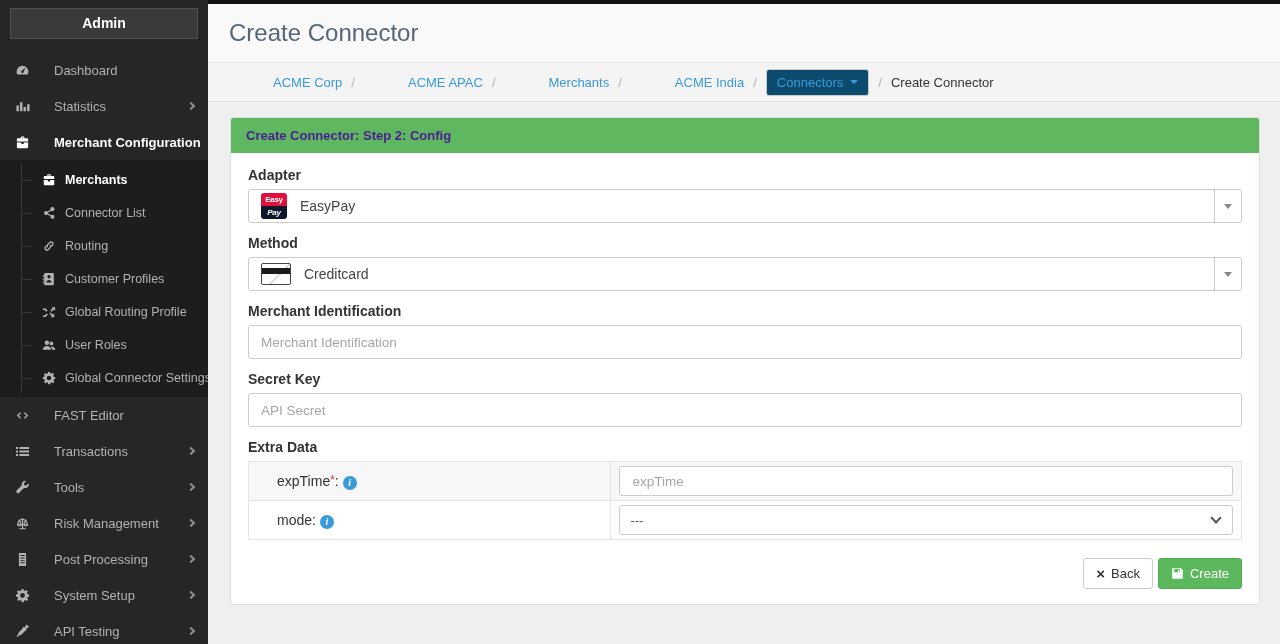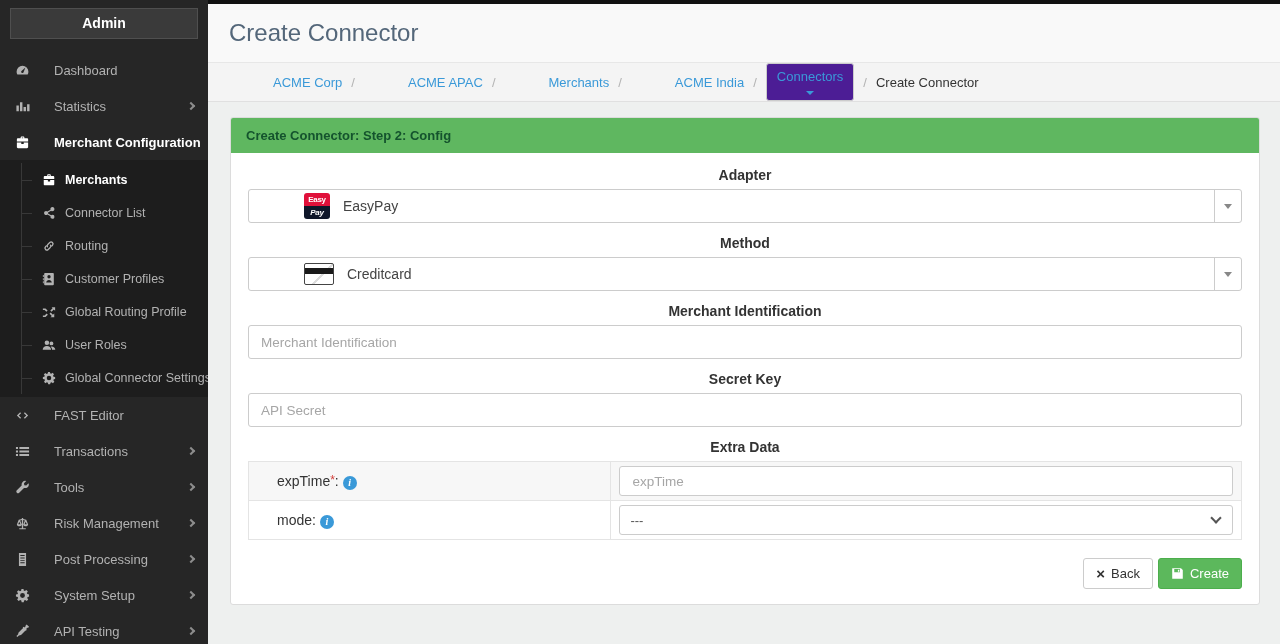--- a/index.html
+++ b/index.html
@@ -29,32 +29,32 @@
   svg.ic{fill:currentColor;display:block;}
 
   
   .main{flex:1;display:flex;flex-direction:column;height:644px;overflow:hidden;}
   .topbar{height:4px;background:#111;}
   .page-header{background:#f9f9f9;padding:15px 21px 15px;}
   .page-title{font-size:24px;font-weight:400;color:#54677a;}
   .breadcrumb-bar{background:#f4f4f4;border-top:1px solid #e7e7e7;border-bottom:1px solid #e0e0e0;padding:0 21px;height:40px;display:flex;align-items:center;gap:9px;font-size:13px;}
   .crumb-link{color:var(--link-blue);cursor:pointer;text-decoration:none;margin-left:44px;}
   .crumb-sep{color:#b3b3b3;}
-  .crumb-dropdown{background:#4c1d95;border:1px solid #ccc;border-radius:3px;padding:5px 10px;color:var(--link-blue);display:flex;align-items:center;gap:7px;cursor:pointer;flex-direction:column;}
+  .crumb-dropdown{background:#0c4a6e;border:1px solid #ccc;border-radius:3px;padding:5px 10px;color:var(--link-blue);display:flex;align-items:center;gap:7px;cursor:pointer;}
   .caret{width:0;height:0;border-left:4px solid transparent;border-right:4px solid transparent;border-top:4px solid currentColor;}
   .crumb-current{color:#333;}
 
   .content{padding:15px 20px 0 22px;flex:1;}
   .panel{background:#fff;border:1px solid #dcdcdc;border-radius:3px;}
-  .panel-heading{background:var(--panel-green);color:#14532d;font-weight:bold;font-size:13px;padding:10px 15px;border-radius:2px 2px 0 0;}
+  .panel-heading{background:var(--panel-green);color:#4c1d95;font-weight:bold;font-size:13px;padding:10px 15px;border-radius:2px 2px 0 0;}
   .panel-body{padding:14px 17px 15px;}
 
   .form-group{margin-bottom:12px;}
-  .form-label{display:block;font-weight:bold;font-size:14px;color:#333;margin-bottom:6px;text-align:center;}
-  .select2{height:34px;border:1px solid #ccc;border-radius:3px;background:#fff;position:relative;display:flex;align-items:center;cursor:pointer;padding-left:43px;}
+  .form-label{display:block;font-weight:bold;font-size:14px;color:#333;margin-bottom:6px;}
+  .select2{height:34px;border:1px solid #ccc;border-radius:3px;background:#fff;position:relative;display:flex;align-items:center;cursor:pointer;}
   .sel-content{display:flex;align-items:center;gap:13px;padding-left:12px;font-size:14px;color:#444;}
   .sel-arrow{position:absolute;right:0;top:0;bottom:0;width:27px;border-left:1px solid #ccc;display:flex;align-items:center;justify-content:center;}
   .sel-arrow .tri{width:0;height:0;border-left:4px solid transparent;border-right:4px solid transparent;border-top:5px solid #888;}
 
   .ep-logo{width:26px;height:26px;border-radius:3px;overflow:hidden;color:#fff;font-size:8px;font-weight:bold;text-align:center;line-height:13px;letter-spacing:-0.3px;}
   .ep-top{background:#e0103a;height:13px;}
   .ep-bottom{background:#0f172a;height:21px;font-style:italic;}
 
   .cc-icon{width:30px;height:22px;border:1px solid #444;border-radius:2px;background:
     linear-gradient(135deg,transparent 55%,#ddd 55%,#ddd 62%,transparent 62%),#fff;position:relative;overflow:hidden;}

